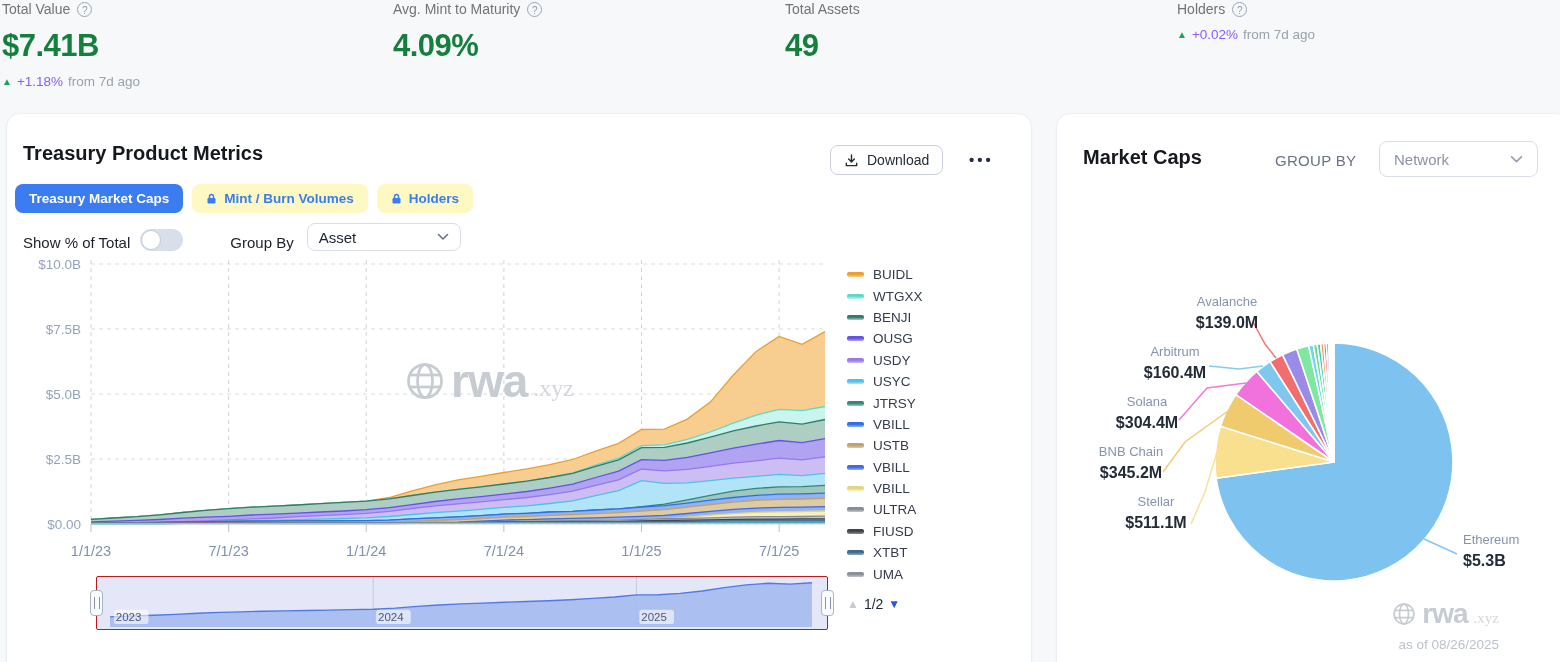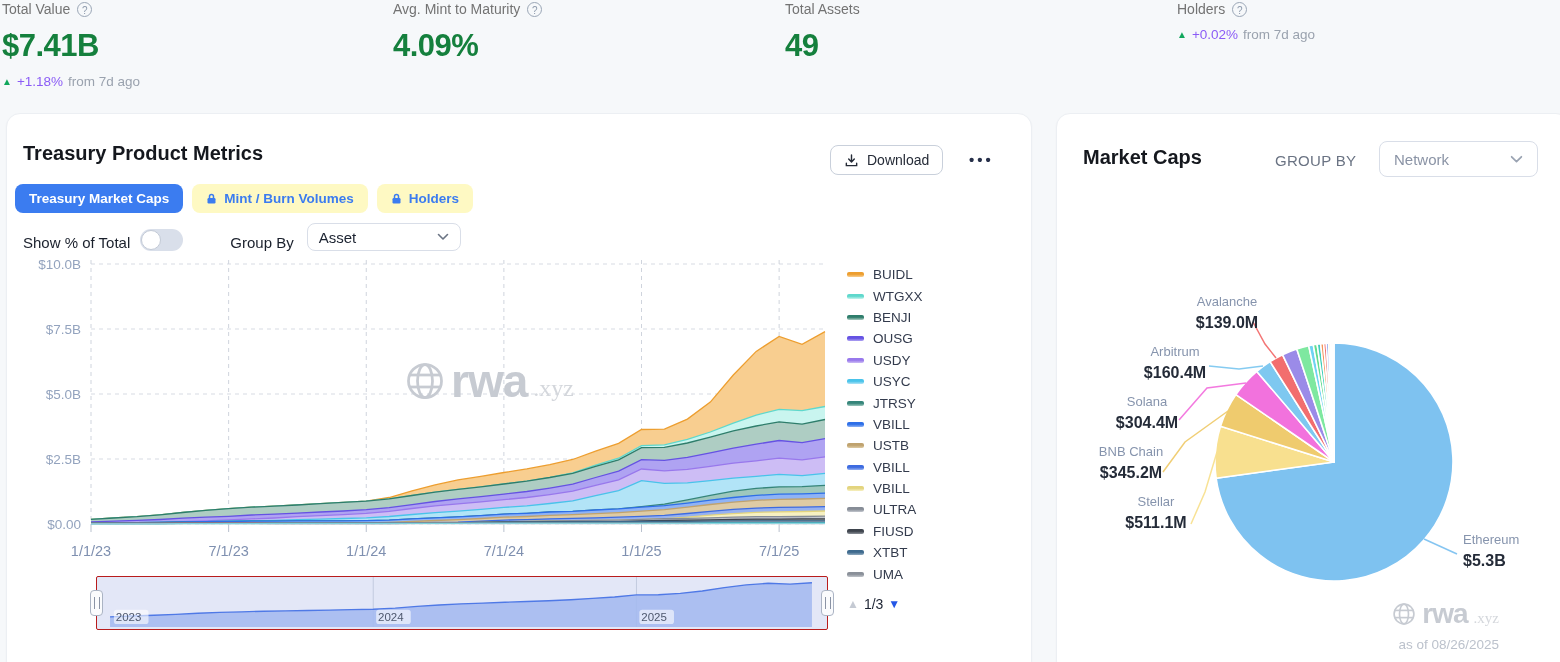--- a/index.html
+++ b/index.html
@@ -298,21 +298,21 @@
         <span class="sw" style="background: linear-gradient(rgb(62, 106, 142) 0%, rgb(62, 106, 142) 45%, rgb(143, 169, 190) 100%);"></span>
         <span>XTBT</span>
       </li>
       <li>
         <span class="sw" style="background: linear-gradient(rgb(138, 144, 153) 0%, rgb(138, 144, 153) 45%, rgb(192, 196, 202) 100%);"></span>
         <span>UMA</span>
       </li>
     </ul>
   <div class="pager">
     <span class="pg-up">▲</span>
-    <span>1/3</span>
+    <span>1/2</span>
     <span class="pg-down">▼</span>
   </div>
 
   <div class="scrubber">
     <svg id="scrub-svg" width="728" height="50" viewBox="0 0 730 52">
         <line x1="273.75" y1="0" x2="273.75" y2="52" stroke="#C3CADE" stroke-width="1"></line>
         <line x1="547.5" y1="0" x2="547.5" y2="52" stroke="#C3CADE" stroke-width="1"></line>
         <polygon points="0.0,41.4 22.8,40.6 45.6,39.8 68.4,38.8 91.3,37.7 114.1,36.8 136.9,36.2 159.7,35.6 182.5,35.2 205.3,34.8 228.1,34.4 250.9,33.9 273.8,33.5 296.6,32.4 319.4,30.6 342.2,29.1 365.0,27.9 387.8,27.1 410.6,26.3 433.4,25.5 456.3,24.7 479.1,23.7 501.9,22.2 524.7,20.8 547.5,18.6 570.3,18.5 593.1,17.0 615.9,14.6 638.8,11.0 661.6,8.2 684.4,6.5 707.2,7.4 730.0,6.0 730,52 0,52" fill="#A5BAF0" opacity="0.9"></polygon>
         <polyline points="0.0,41.4 22.8,40.6 45.6,39.8 68.4,38.8 91.3,37.7 114.1,36.8 136.9,36.2 159.7,35.6 182.5,35.2 205.3,34.8 228.1,34.4 250.9,33.9 273.8,33.5 296.6,32.4 319.4,30.6 342.2,29.1 365.0,27.9 387.8,27.1 410.6,26.3 433.4,25.5 456.3,24.7 479.1,23.7 501.9,22.2 524.7,20.8 547.5,18.6 570.3,18.5 593.1,17.0 615.9,14.6 638.8,11.0 661.6,8.2 684.4,6.5 707.2,7.4 730.0,6.0" fill="none" stroke="#4F79E6" stroke-width="1.4"></polyline>
         <rect x="4" y="34" width="36" height="15" rx="3" fill="#FFFFFF" opacity="0.6"></rect>

